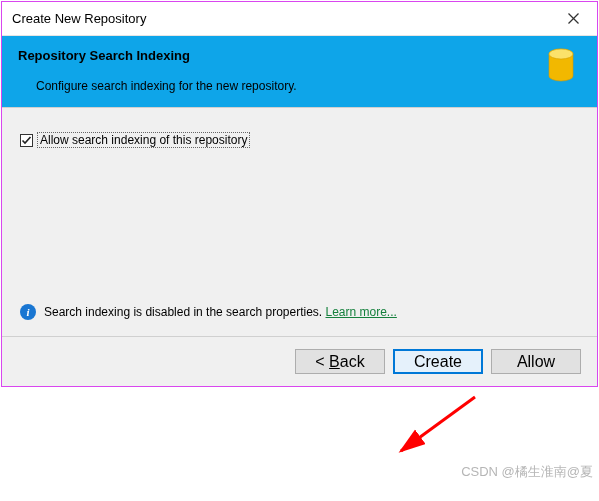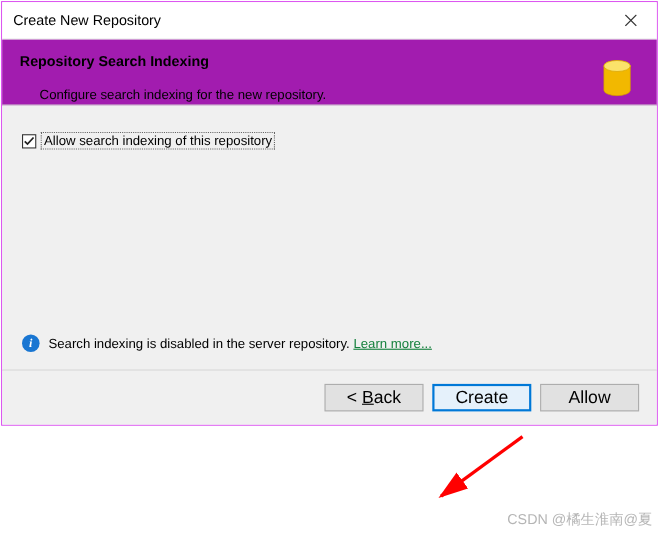--- a/index.html
+++ b/index.html
@@ -37,24 +37,24 @@
     .close-btn {
       width: 44px;
       height: 30px;
       display: flex;
       align-items: center;
       justify-content: center;
       cursor: pointer;
     }
     .close-btn svg { stroke: #333; }
     .header {
-      background: #a21caf;
-      padding: 12px 16px 2px 16px;
-      display: flex;
-      align-items: center;
+      background: #0ea5e9;
+      padding: 12px 16px 14px 16px;
+      display: flex;
+      align-items: flex-start;
       border-bottom: 1px solid #d0d0d0;
     }
     .header-text { flex: 1; }
     .header-title {
       font-weight: bold;
       font-size: 13px;
       color: #000;
       margin-bottom: 4px;
     }
     .header-desc {
@@ -197,21 +197,21 @@
         </svg>
       </div>
       <span class="checkbox-label">Allow search indexing of this repository</span>
     </div>
 
     <div class="spacer"></div>
 
     <div class="info-row">
       <div class="info-icon">i</div>
       <div>
-        <span class="info-text">Search indexing is disabled in the server repository. </span><span class="info-link">Learn more...</span>
+        <span class="info-text">Search indexing is disabled in the search properties. </span><span class="info-link">Learn more...</span>
       </div>
     </div>
   </div>
 
   <div class="button-bar">
     <button class="btn"><span>&lt; </span><span class="underline">B</span><span>ack</span></button>
     <button class="btn primary">Create</button>
     <button class="btn">Allow</button>
   </div>
 

